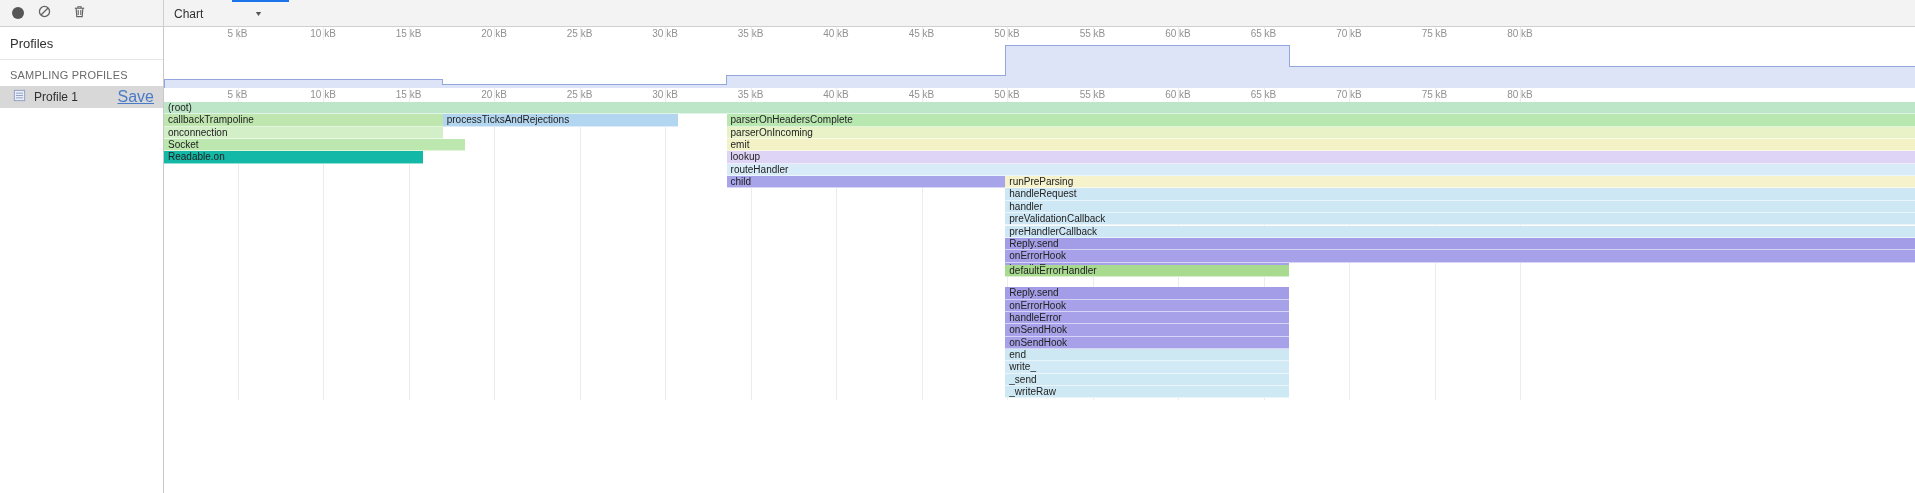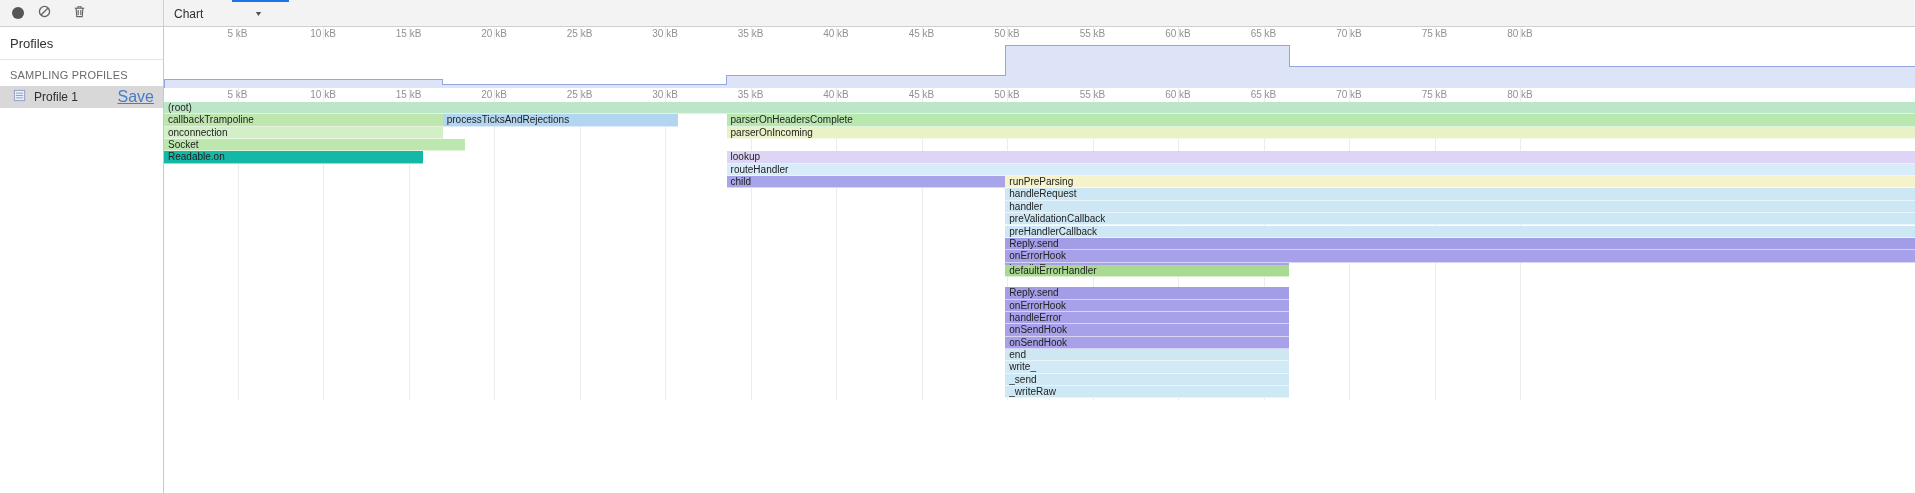--- a/index.html
+++ b/index.html
@@ -210,20 +210,21 @@
         <div class="gridline" style="left: 1185px;"></div>
         <div class="gridline" style="left: 1270.5px;"></div>
         <div class="gridline" style="left: 1356px;"></div>
         <div class="bar" style="left: 0px; width: 1751px; top: 0px; background: rgb(189, 229, 200);">(root)</div>
         <div class="bar" style="left: 0px; width: 278.724px; top: 12.35px; background: rgb(191, 230, 174);">callbackTrampoline</div>
         <div class="bar" style="left: 278.724px; width: 235px; top: 12.35px; background: rgb(179, 214, 240);">processTicksAndRejections</div>
         <div class="bar" style="left: 562.577px; width: 1188.42px; top: 12.35px; background: rgb(184, 231, 176);">parserOnHeadersComplete</div>
         <div class="bar" style="left: 0px; width: 278.724px; top: 24.7px; background: rgb(211, 239, 200);">onconnection</div>
         <div class="bar" style="left: 562.577px; width: 1188.42px; top: 24.7px; background: rgb(233, 242, 198);">parserOnIncoming</div>
         <div class="bar" style="left: 0px; width: 301px; top: 37.05px; background: rgb(188, 231, 174);">Socket</div>
+        <div class="bar" style="left: 562.577px; width: 1188.42px; top: 37.05px; background: rgb(243, 242, 199);">emit</div>
         <div class="bar" style="left: 0px; width: 259px; top: 49.4px; background: #14b8a6;">Readable.on</div>
         <div class="bar" style="left: 562.577px; width: 1188.42px; top: 49.4px; background: rgb(222, 212, 245);">lookup</div>
         <div class="bar" style="left: 562.577px; width: 1188.42px; top: 61.75px; background: rgb(215, 235, 248);">routeHandler</div>
         <div class="bar" style="left: 562.577px; width: 278.724px; top: 74.1px; background: rgb(168, 164, 234);">child</div>
         <div class="bar" style="left: 841.301px; width: 909.699px; top: 74.1px; background: rgb(245, 242, 204);">runPreParsing</div>
         <div class="bar" style="left: 841.301px; width: 909.699px; top: 86.45px; background: rgb(206, 231, 245);">handleRequest</div>
         <div class="bar" style="left: 841.301px; width: 909.699px; top: 98.8px; background: rgb(206, 231, 245);">handler</div>
         <div class="bar" style="left: 841.301px; width: 909.699px; top: 123.5px; background: rgb(206, 231, 245);">preHandlerCallback</div>
         <div class="bar" style="left: 841.301px; width: 909.699px; top: 111.15px; background: rgb(206, 231, 245);">preValidationCallback</div>
         <div class="bar" style="left: 841.301px; width: 909.699px; top: 135.85px; background: rgb(162, 157, 230);">Reply.send</div>

